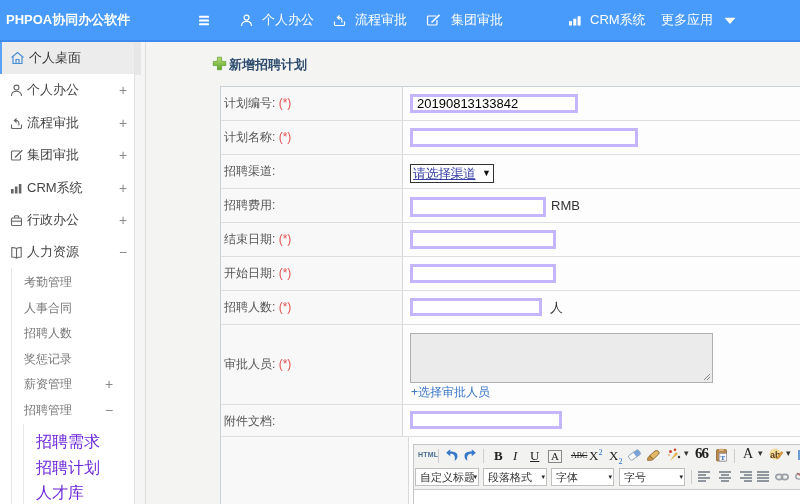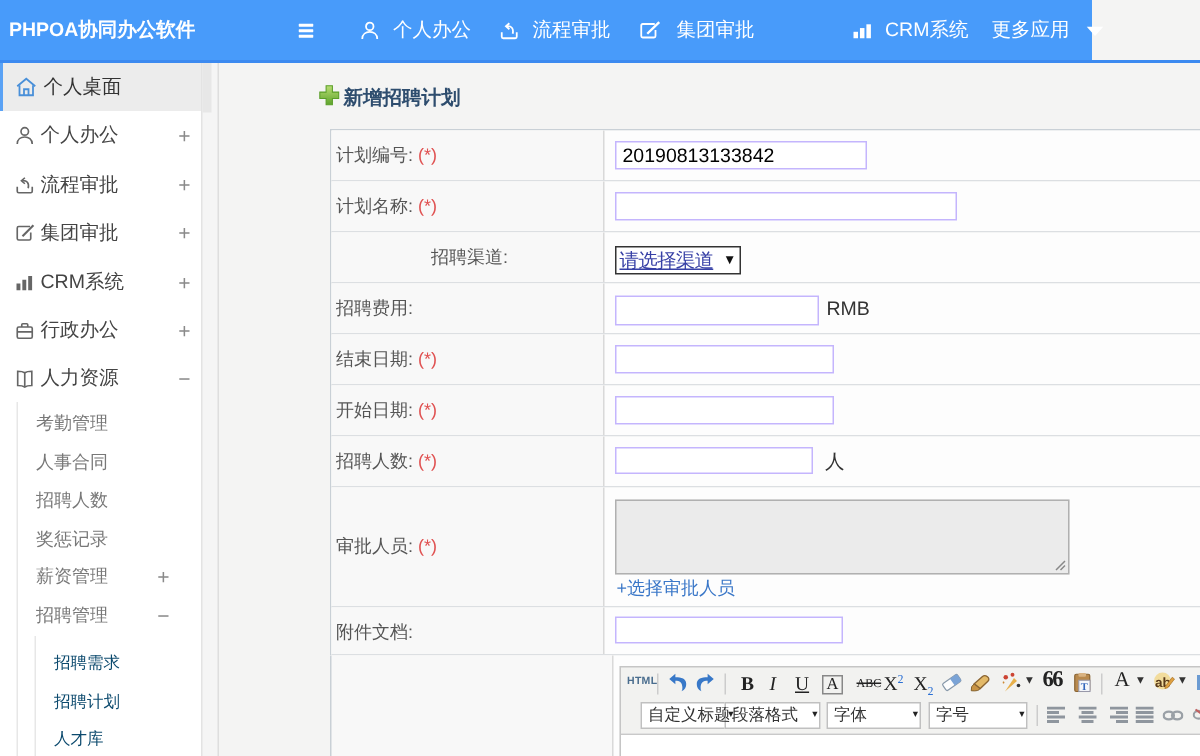--- a/index.html
+++ b/index.html
@@ -1,46 +1,46 @@
 <!DOCTYPE html>
 <html><head>
 <meta charset="utf-8">
 <style>
 * { margin:0; padding:0; box-sizing:border-box; }
 html,body { width:800px; height:504px; }
 body { position:relative; overflow:hidden; font-family:"Liberation Sans",sans-serif; background:#f4f4f3; }
 .abs { position:absolute; }
 
-#topbar { left:0; top:0; width:728px; height:42px; background:#489bfa; border-bottom:0; }
+#topbar { left:0; top:0; width:800px; height:42px; background:#489bfa; border-bottom:0; }
 #topbar .dark { position:absolute; left:0; top:40px; width:800px; height:2px; background:#3c8af0; }
 #logo { position:absolute; left:6px; top:0; height:40px; line-height:40px; color:#fff; font-size:13px; font-weight:bold; }
 .tmenu { position:absolute; top:0; height:40px; line-height:40px; color:#fff; font-size:13px; }
 .ticn { position:absolute; top:14px; }
 
 #sidebar { left:0; top:42px; width:134px; height:462px; background:#fff; }
 #sel { position:absolute; left:0; top:0; width:134px; height:32px; background:#ececec; border-left:2px solid #5aa2f5; }
 .m1 { position:absolute; left:0; width:134px; height:32px; font-size:13px; color:#444; line-height:32px; }
 .m1 .txt { position:absolute; left:27px; }
 .m1 svg { position:absolute; left:10px; top:10px; }
 .plus { position:absolute; left:116px; width:14px; text-align:center; color:#8a8a8a; font-size:14px; }
 .m2 { position:absolute; left:24px; font-size:12px; color:#787878; height:26px; line-height:26px; }
-.m3 { position:absolute; left:36px; font-size:11px; color:#0c4a6e; height:26px; line-height:26px; }
+.m3 { position:absolute; left:36px; font-size:16px; color:#6d28d9; height:26px; line-height:26px; }
 .gline { position:absolute; width:1px; background:#e7e7e7; }
 
 #sbar { left:134px; top:42px; width:12px; height:462px; background:#f5f5f5; border-left:1px solid #e3e3e3; border-right:1px solid #dedede; }
 #sthumb { position:absolute; left:0px; top:0px; width:6px; height:33px; background:#e7e7e7; }
 
 #title { left:229px; top:56px; font-size:13px; font-weight:bold; color:#2e4d6e; }
 
 #ftable { left:220px; top:86px; width:686px; border:1px solid #c9d0d6; border-bottom:0; }
 .frow { position:relative; width:100%; border-bottom:1px solid #dcdfe2; background:#fdfdfd; }
 .flabel { position:absolute; left:0; top:0; bottom:0; width:182px; background:#f8f8f8; border-right:1px solid #d9d9d9; font-size:12px; color:#555; padding-left:3px; }
 .req { color:#e05252; }
 .fval { position:absolute; left:183px; top:0; bottom:0; right:0; }
-.inp { position:absolute; left:6px; border:1px solid #c4b5fd; background:#fff; font-size:13px; color:#000; padding:0 4px; font-family:"Liberation Sans",sans-serif; }
+.inp { position:absolute; left:6px; border:3px solid #c4b5fd; background:#fff; font-size:13px; color:#000; padding:0 4px; font-family:"Liberation Sans",sans-serif; }
 .lnk { color:#3a77c8; font-size:12px; text-decoration:none; }
 .aftertxt { position:absolute; font-size:13px; color:#333; }
 
 #erow { left:220px; top:437px; width:580px; height:67px; background:#fdfdfd; }
 #elabel { position:absolute; left:0; top:0; width:189px; height:67px; background:#f8f8f8; border-right:1px solid #d9d9d9; border-left:1px solid #c9d0d6; }
 #ebox { position:absolute; left:193px; top:7px; width:400px; height:70px; border:1px solid #c5c5c5; background:#f2f2f0; }
 #tbar1 { position:absolute; left:0; top:0; width:100%; height:22px; }
 #tbar1 .htmlbtn { position:absolute; left:4px; top:6px; font-size:7px; font-weight:bold; color:#4a6d8e; letter-spacing:0.2px; }
 .tsep { position:absolute; top:4px; width:1px; height:14px; background:#ccc; }
 .ticon { position:absolute; }
@@ -188,21 +188,21 @@
         <input class="inp" style="top: 7px; width: 168px; height: 19px;" value="20190813133842">
       </div>
   </div>
   <div class="frow" style="height:34px;">
     <div class="flabel" style="line-height:33px;">计划名称: <span class="req">(*)</span></div>
     <div class="fval">
         <input class="inp" style="top: 7px; width: 228px; height: 19px;">
       </div>
   </div>
   <div class="frow" style="height:34px;">
-    <div class="flabel" style="line-height:33px;text-align:center;">招聘渠道:</div>
+    <div class="flabel" style="line-height:33px;">招聘渠道:</div>
     <div class="fval">
       <div class="inp" style="top:9px; width:84px; height:19px; border:1px solid #333; padding:0;">
         <span style="position:absolute;left:2px;top:0;line-height:17px;font-size:13px;color:#3740a6;text-decoration:underline;letter-spacing:-0.5px;">请选择渠道</span>
         <span style="position:absolute;right:2px;top:0;line-height:17px;font-size:9px;color:#111;">▼</span>
       </div>
     </div>
   </div>
   <div class="frow" style="height:34px;">
     <div class="flabel" style="line-height:33px;">招聘费用:</div>
     <div class="fval">
@@ -300,21 +300,21 @@
           <circle cx="6" cy="6" r="5.6" fill="#f2dc9c"></circle>
           <text x="1" y="10" font-size="9" font-weight="bold" fill="#5a3a1a" font-family="Liberation Sans,sans-serif">ab</text>
           <path d="M8 9.5 L12.5 3.5 L14 4.7 L9.5 10.5 L7.6 11 Z" fill="#e0a040" stroke="#a8742a" stroke-width="0.5"></path>
         </svg>
       <span class="tarrow" style="left:372px;">▾</span>
       <svg class="ticon" style="left:383px;top:4px;" width="12" height="12" viewBox="0 0 12 12">
           <rect x="1" y="1" width="10" height="10" fill="#6b9bd2"></rect>
         </svg>
     </div>
     <div id="tbar2">
-      <span class="tsel" style="left:13px; width:64px;">
+      <span class="tsel" style="left:1px; width:64px;">
           <i>自定义标题</i>
           <b>▾</b>
         </span>
       <span class="tsel" style="left:69px; width:64px;">
           <i>段落格式</i>
           <b>▾</b>
         </span>
       <span class="tsel" style="left:137px; width:63px;">
           <i>字体</i>
           <b>▾</b>

